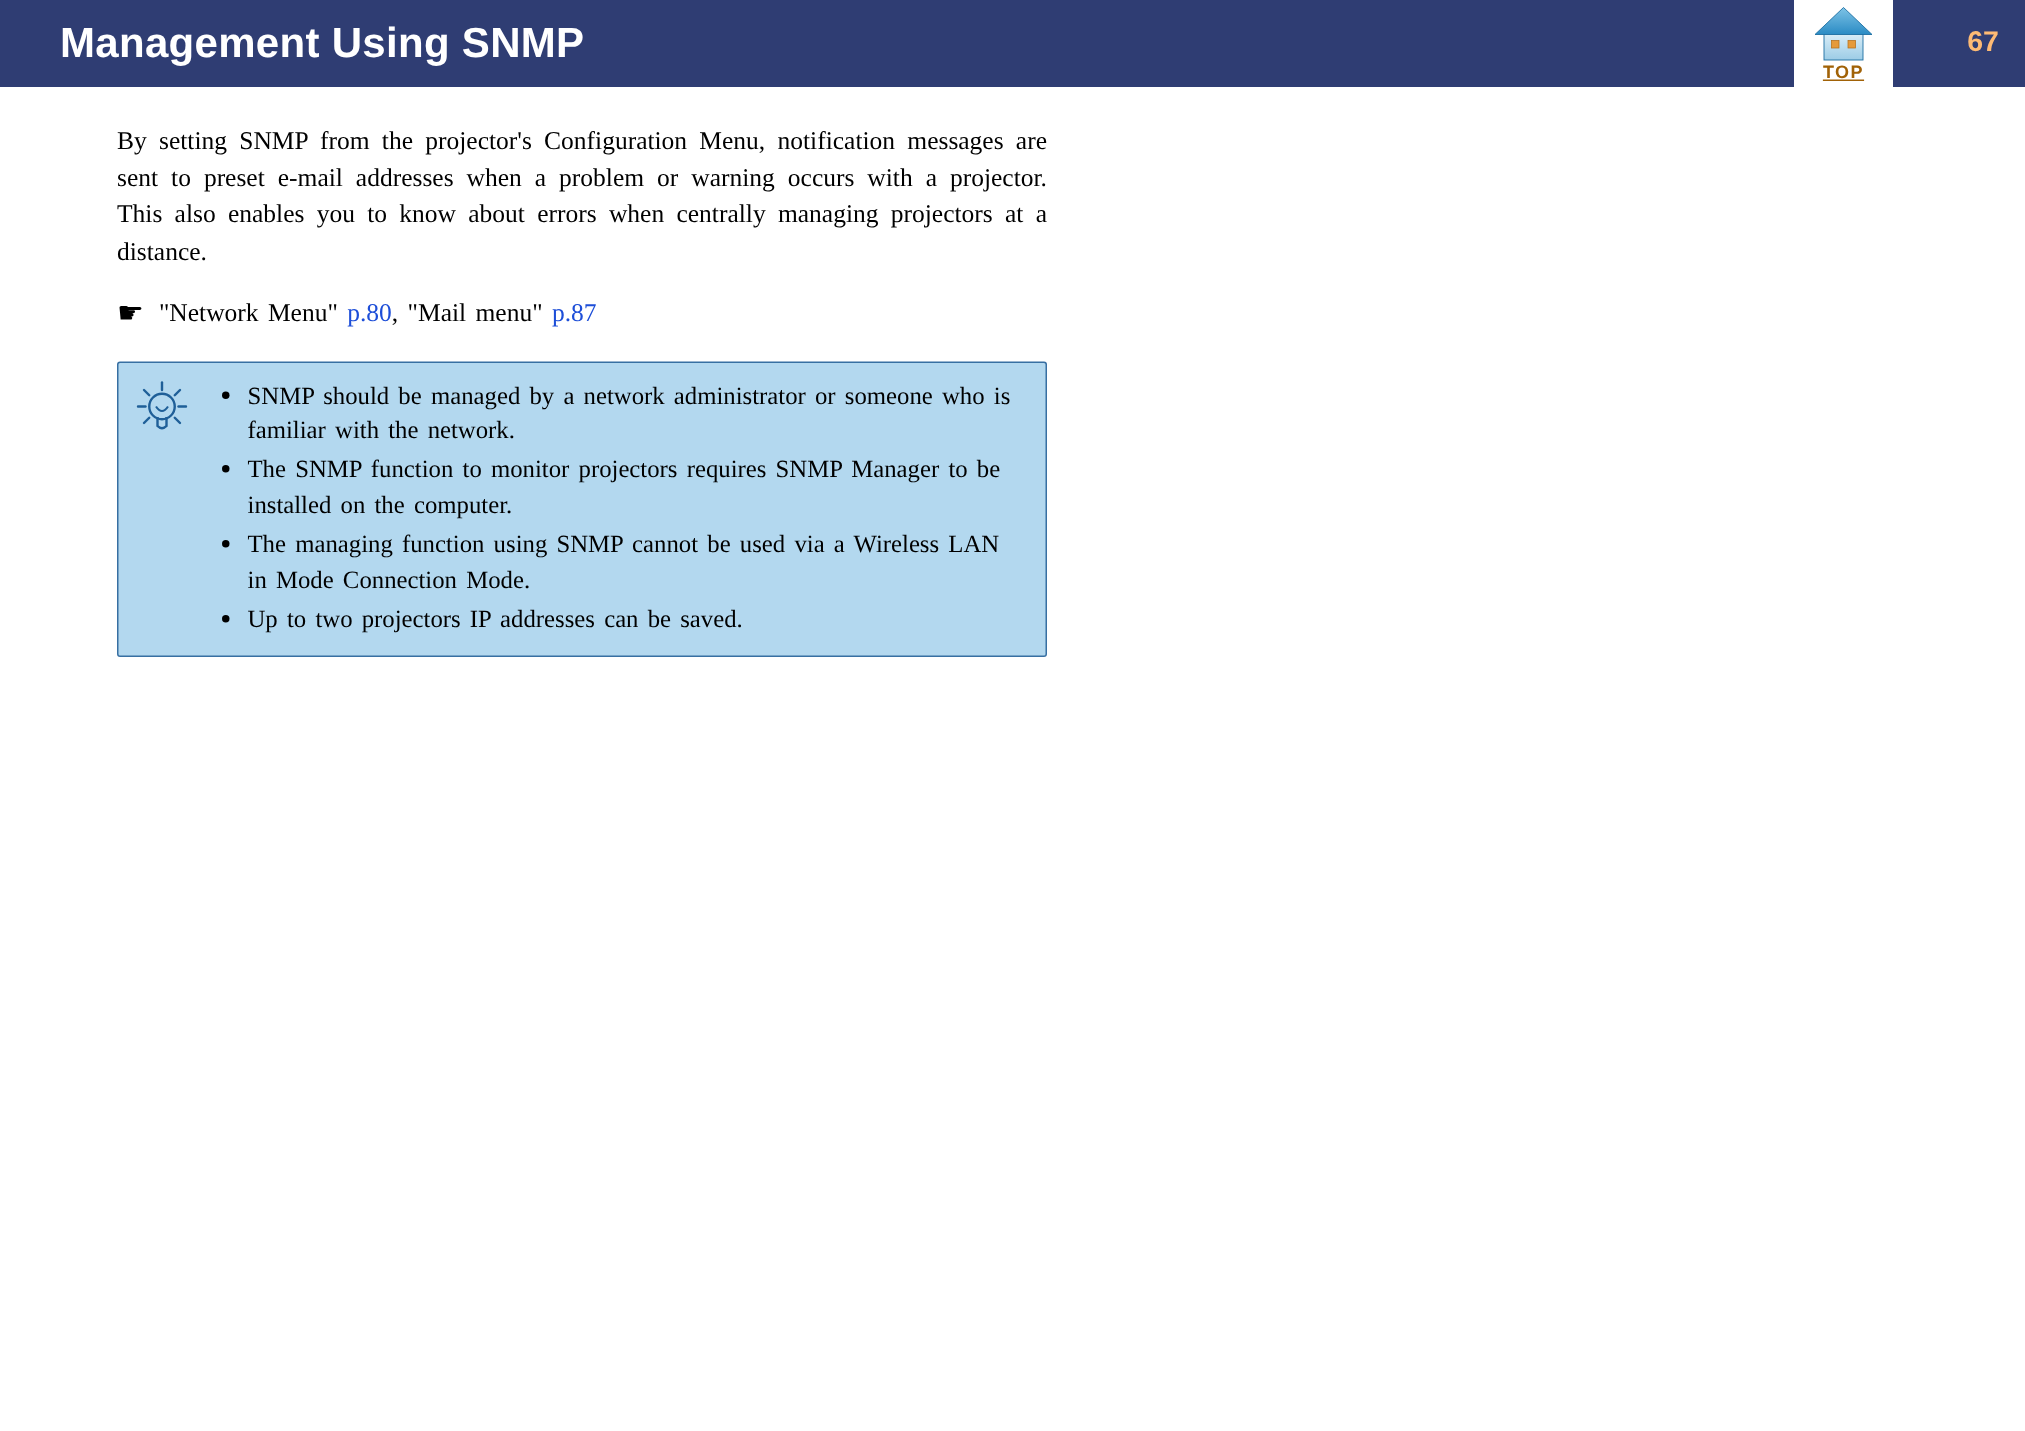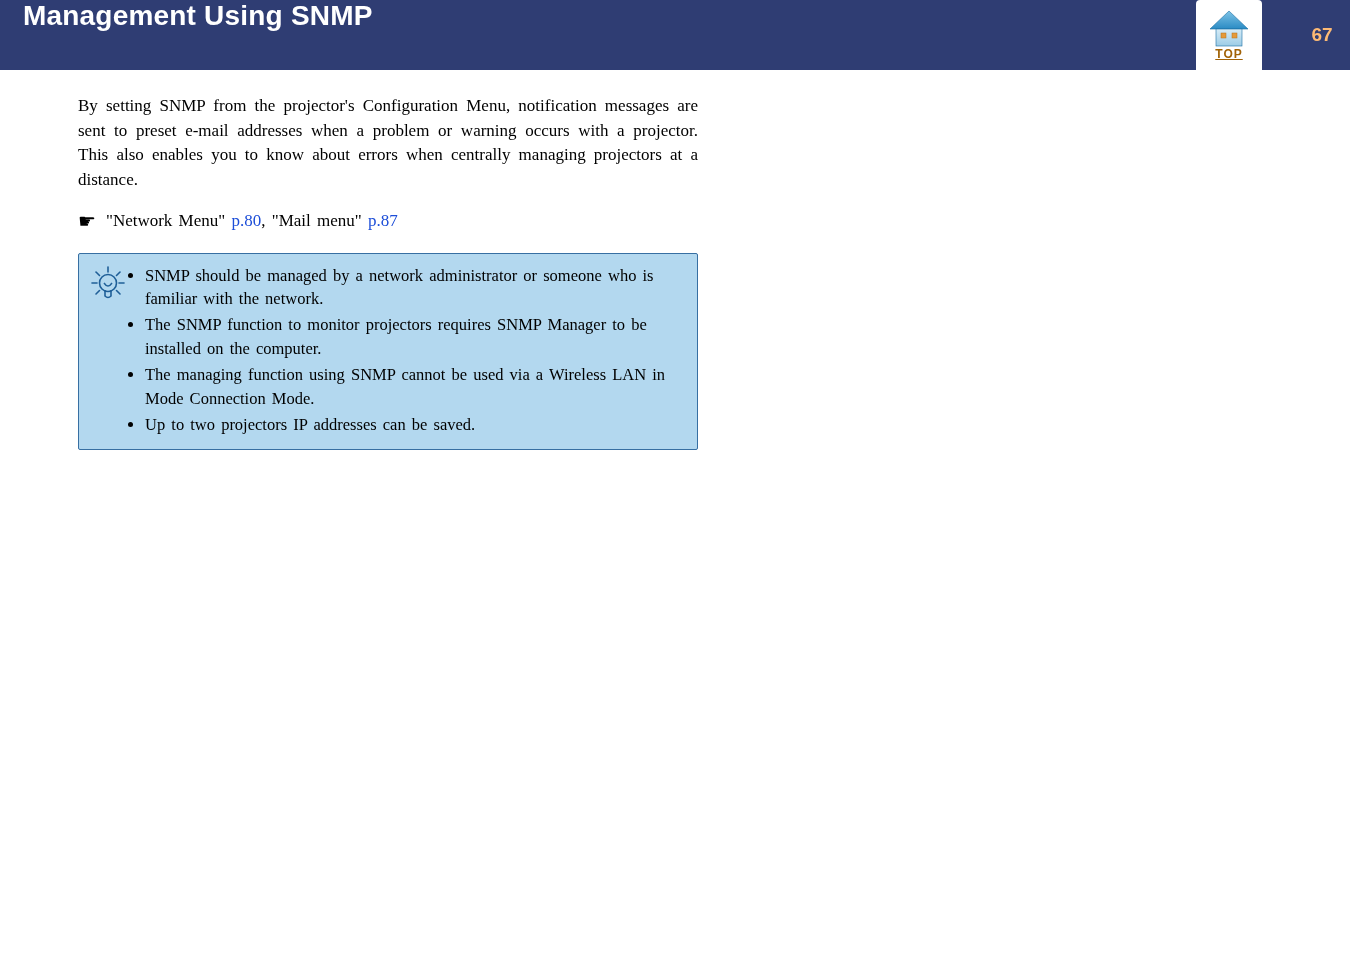--- a/index.html
+++ b/index.html
@@ -6,24 +6,25 @@
     margin: 0;
     padding: 0;
     width: 1350px;
     height: 954px;
     background: #ffffff;
     font-family: "Times New Roman", Georgia, serif;
     color: #000000;
   }
   .header-bar {
     background: #2f3d73;
-    height: 70px;
+    height: 58px;
     display: flex;
+    align-items: center;
     justify-content: space-between;
-    padding-left: 23px;
+    padding-left: 40px;
     position: relative;
   }
   .header-title {
     color: #ffffff;
     font-family: "Segoe UI", "Myriad Pro", Arial, sans-serif;
     font-weight: 700;
     font-size: 28px;
     letter-spacing: 0.2px;
   }
   .header-right {
@@ -93,21 +94,21 @@
     color: #1d4ed8;
     text-decoration: none;
   }
   .tip-box {
     border: 1.5px solid #376fa2;
     background: #b3d8ef;
     border-radius: 2px;
     display: flex;
     padding: 10px 16px 10px 12px;
     align-items: flex-start;
-    gap: 4px;
+    gap: 24px;
   }
   .tip-icon {
     width: 34px;
     flex: 0 0 34px;
     padding-top: 2px;
   }
   .tip-list {
     margin: 0;
     padding: 0 0 0 16px;
     list-style: disc;

